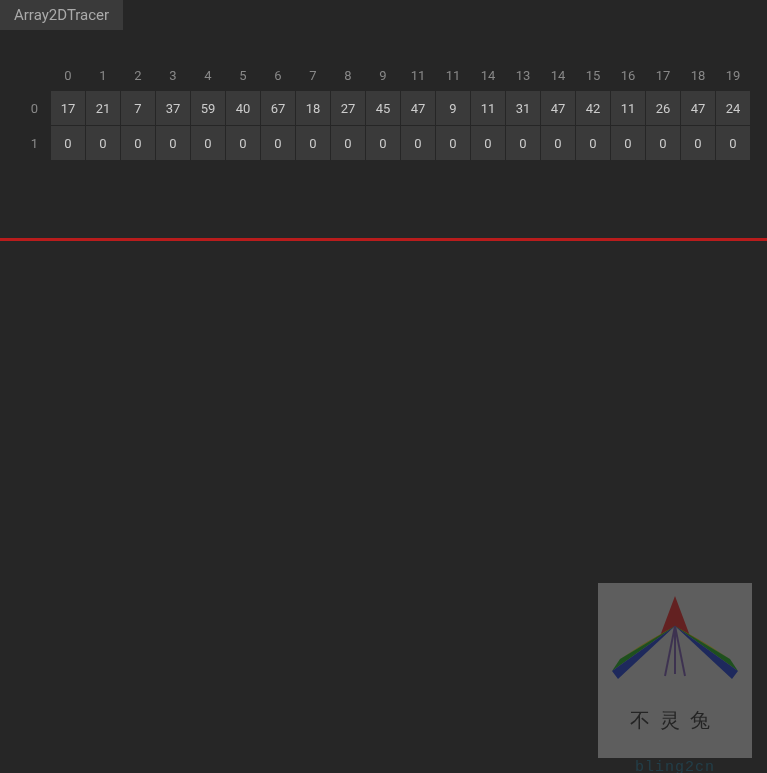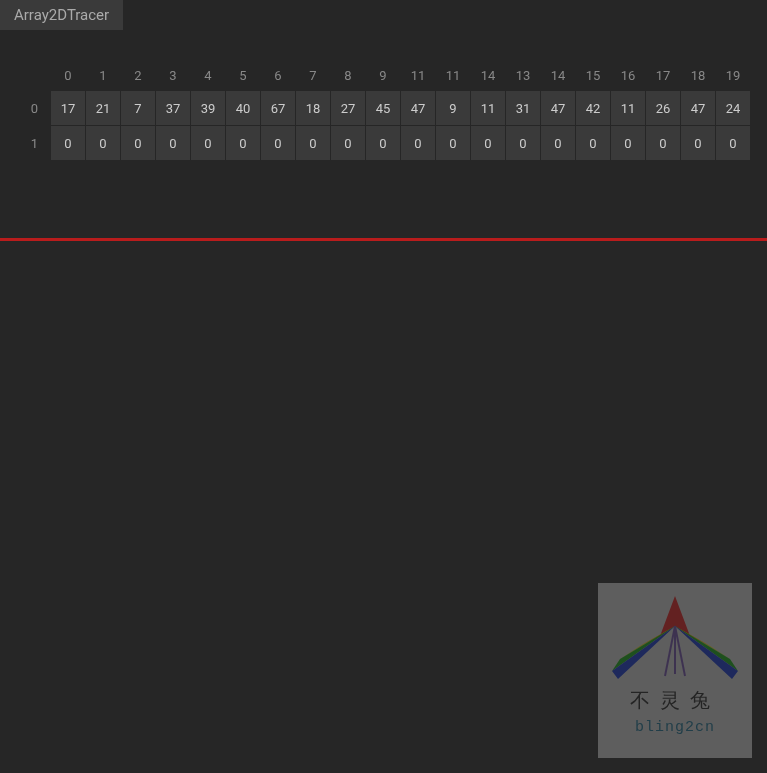--- a/index.html
+++ b/index.html
@@ -78,20 +78,21 @@
       bottom: 15px;
       width: 154px;
       height: 175px;
       background: #c8c8c8;
       opacity: 0.35;
       display: flex;
       flex-direction: column;
       align-items: center;
       justify-content: flex-start;
       padding-top: 8px;
+      gap: 20px;
     }
     .kite {
       position: relative;
       width: 130px;
       height: 90px;
     }
     .kite svg { display: block; }
     .watermark-text1 {
       color: #222;
       font-size: 20px;
@@ -136,21 +137,21 @@
           <div class="col-header">17</div>
           <div class="col-header">18</div>
           <div class="col-header">19</div>
         </div>
         <div class="grid-row">
           <div class="row-label">0</div>
           <div class="cell">17</div>
           <div class="cell">21</div>
           <div class="cell">7</div>
           <div class="cell">37</div>
-          <div class="cell">39</div>
+          <div class="cell">59</div>
           <div class="cell">40</div>
           <div class="cell">67</div>
           <div class="cell">18</div>
           <div class="cell">27</div>
           <div class="cell">45</div>
           <div class="cell">47</div>
           <div class="cell">9</div>
           <div class="cell">11</div>
           <div class="cell">31</div>
           <div class="cell">47</div>

